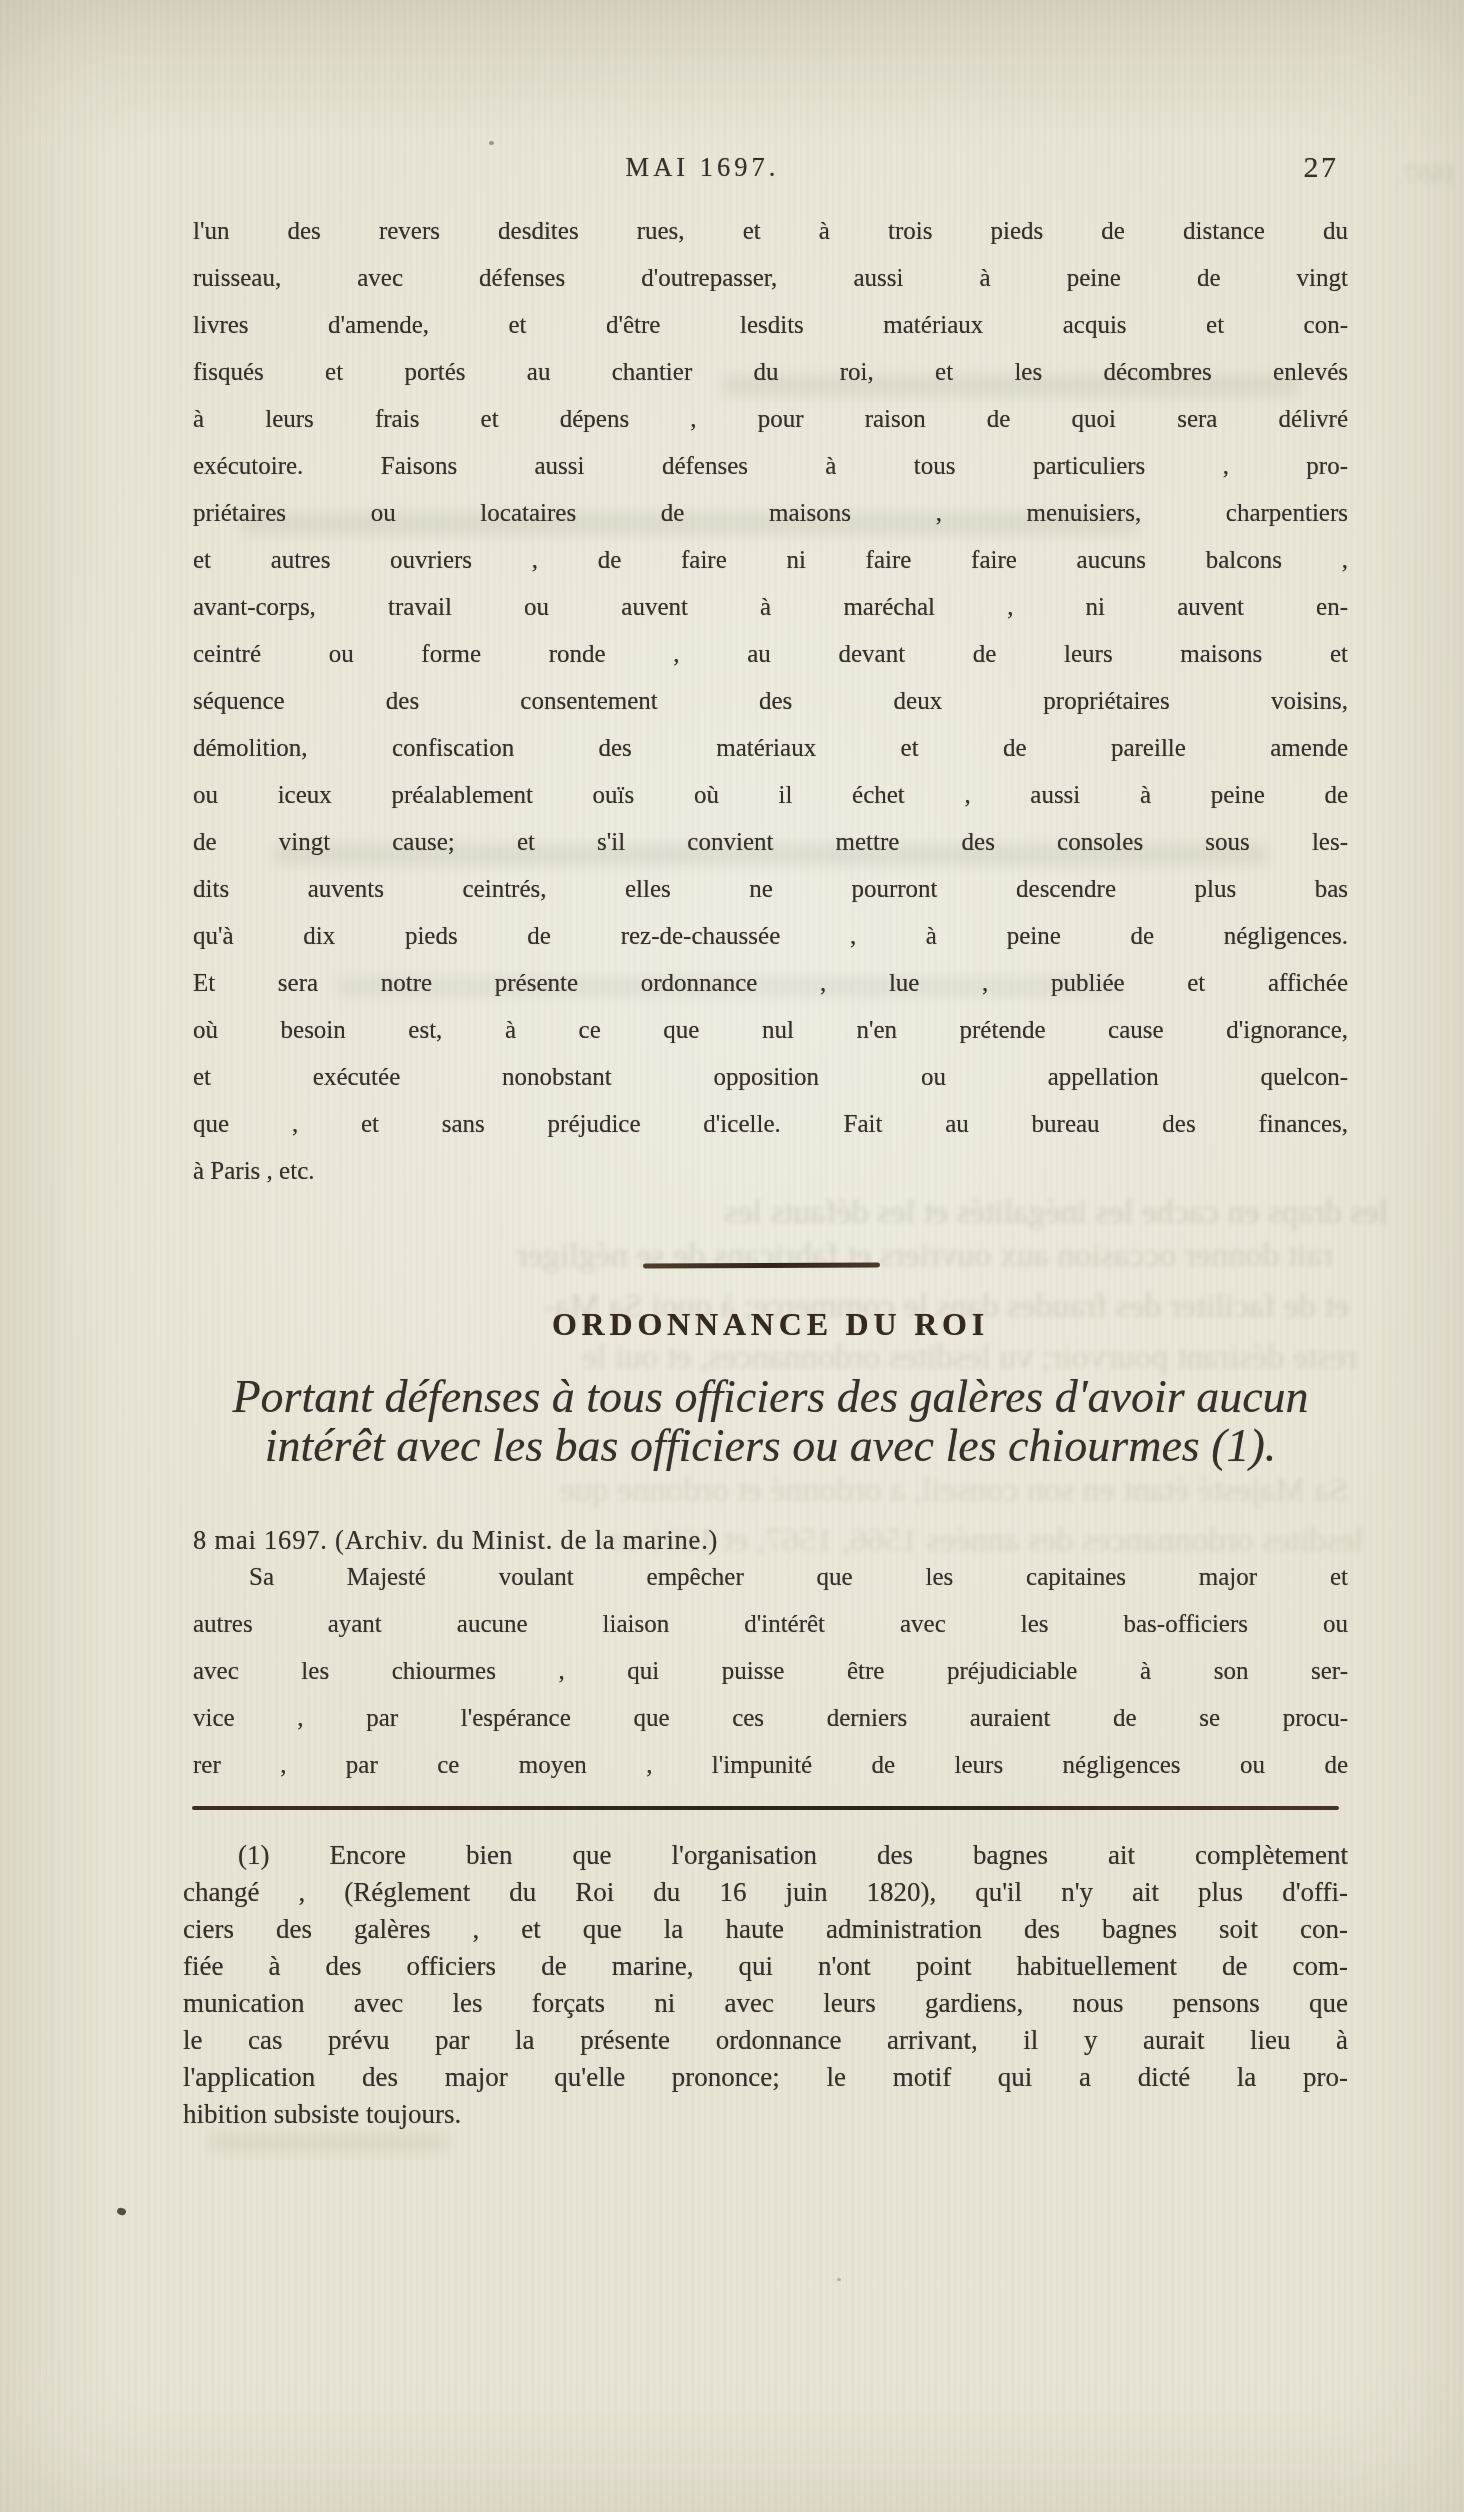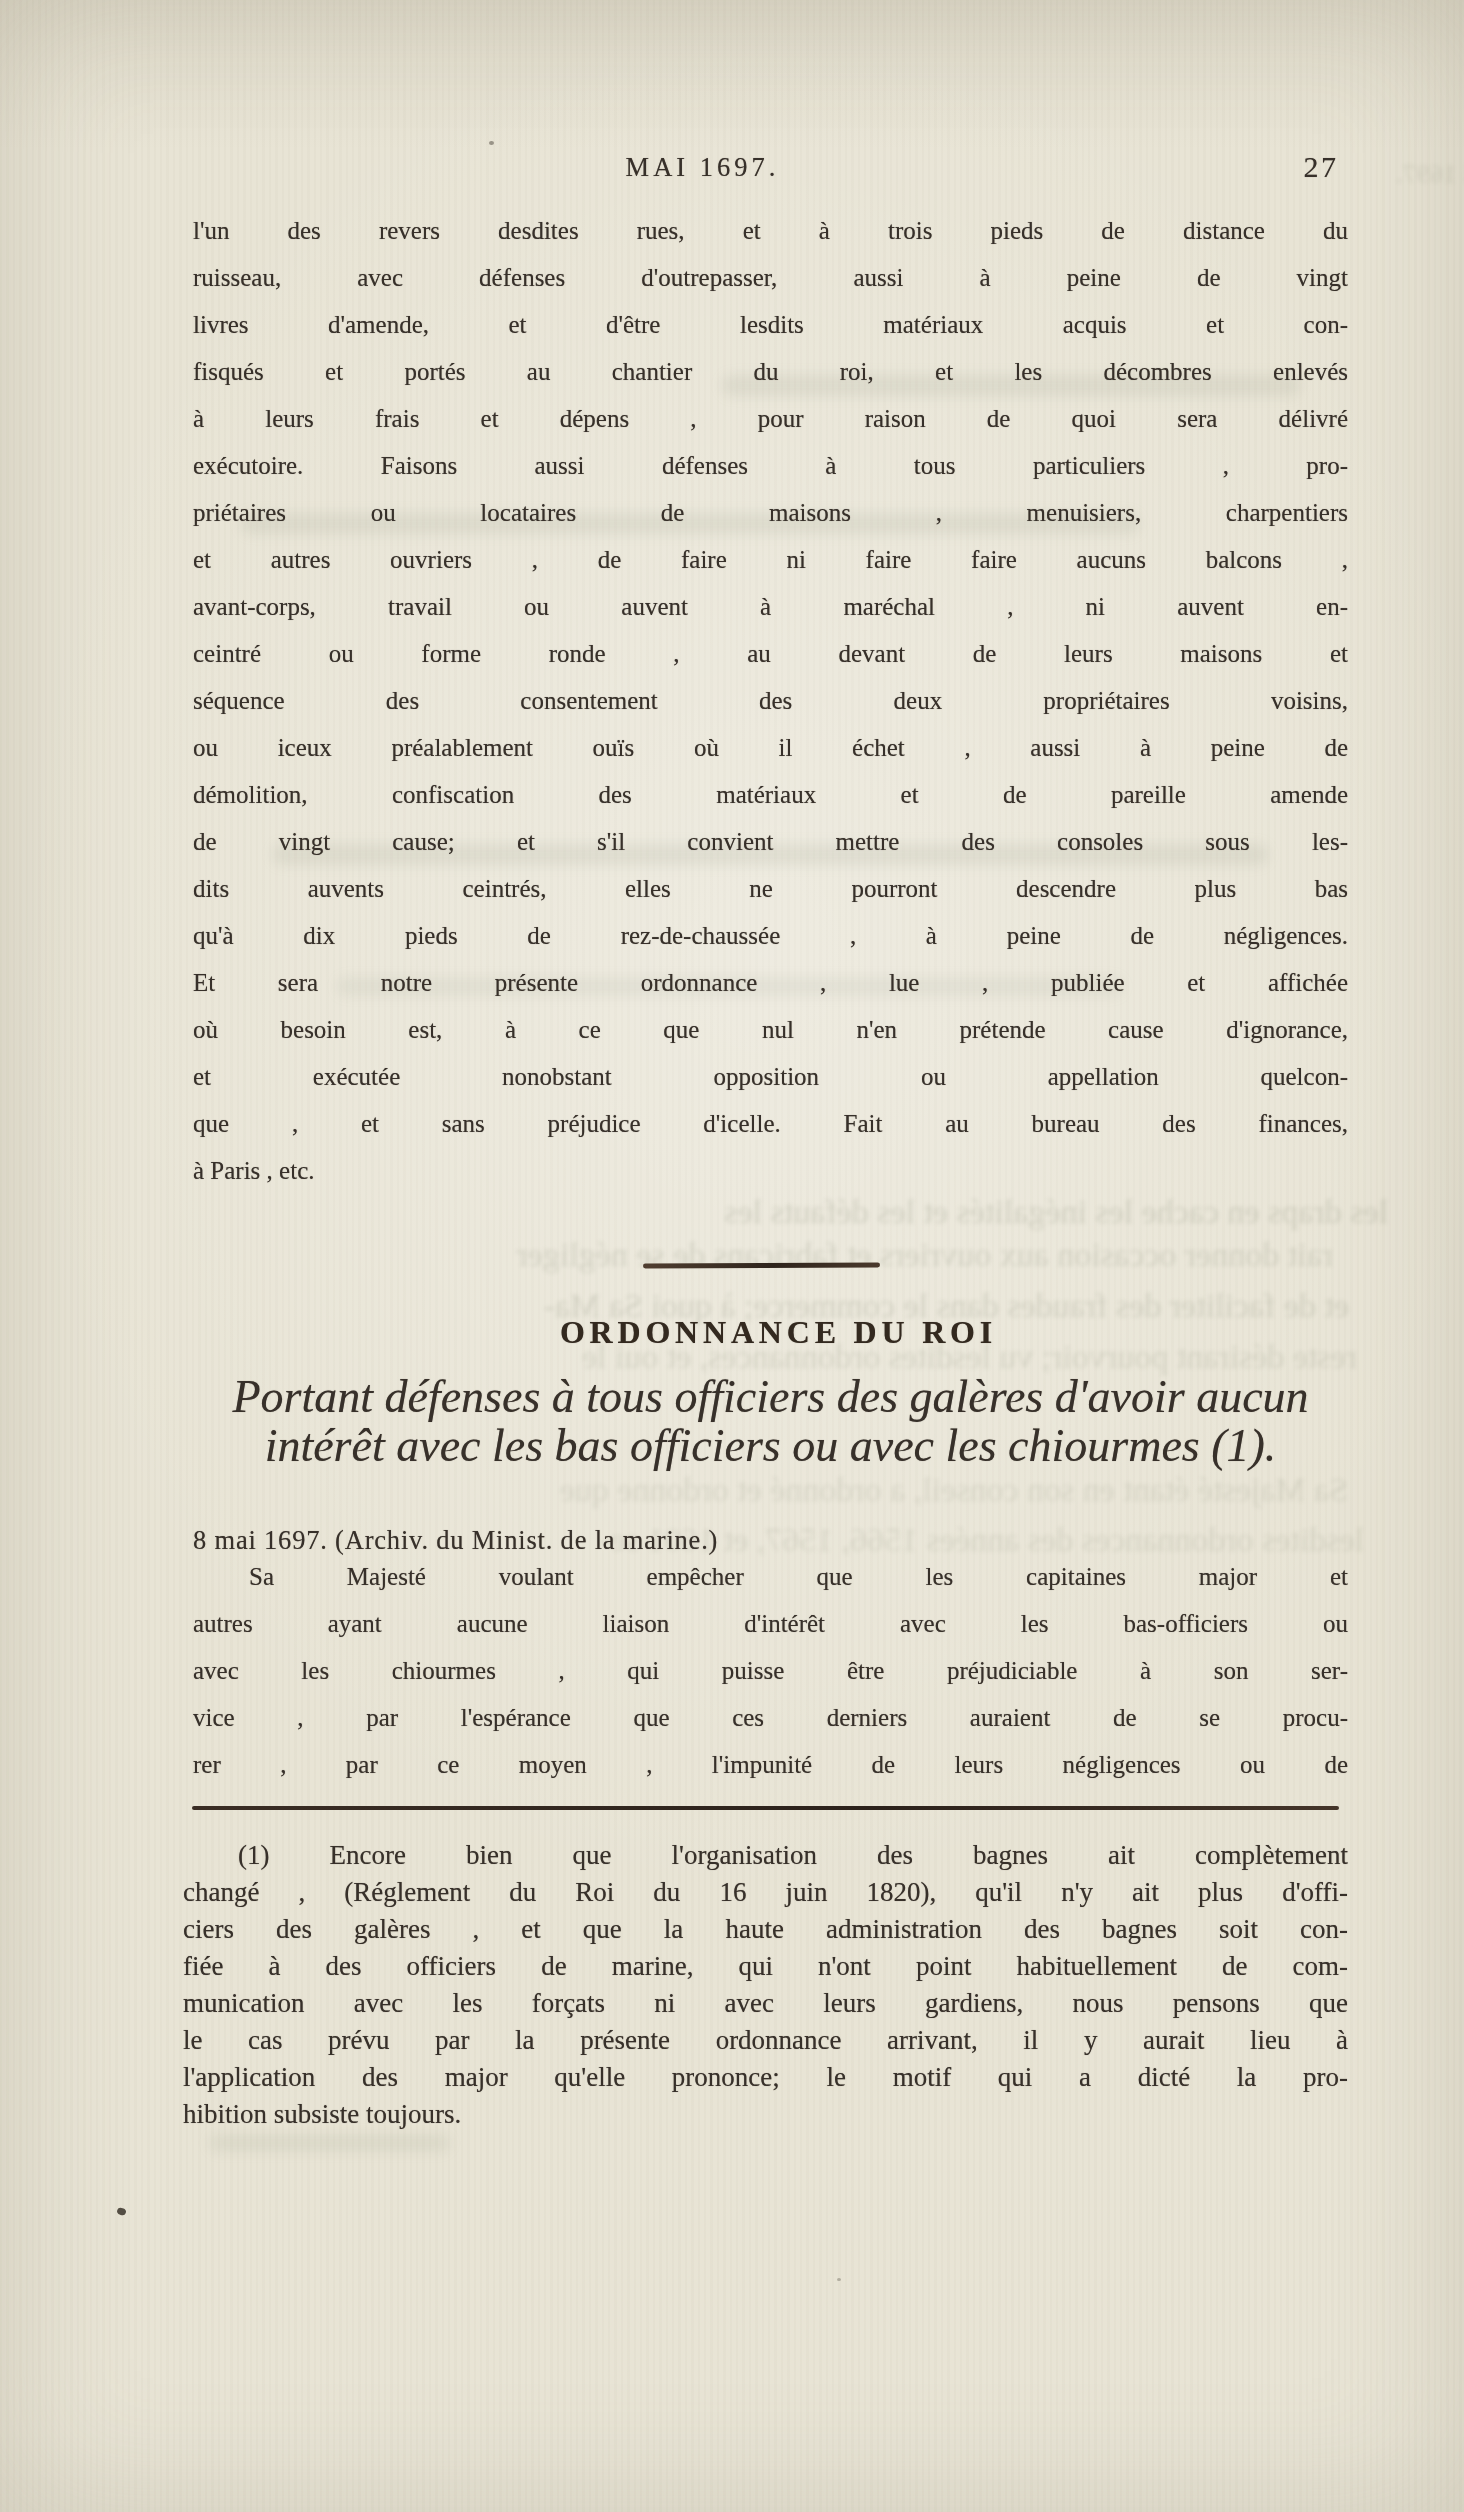--- a/index.html
+++ b/index.html
@@ -37,21 +37,21 @@
 
   
   .rule{position:absolute;background:#423328;border-radius:2.4px;}
   .short-rule{left:643px;top:1263px;width:237px;height:4.8px;transform:rotate(-.25deg);
     background:linear-gradient(90deg,#503e30,#2e241c 55%,#4a392c);}
   .footnote-rule{left:192px;top:1806px;width:1147px;height:4px;
     background:linear-gradient(90deg,#3a2d24,#2c221b 60%,#443529);}
 
   
   .ord-heading{
-    position:absolute;left:193px;top:1306px;width:1155px;margin:8px;
+    position:absolute;left:193px;top:1306px;width:1155px;margin:0;
     text-align:center;font-size:32px;font-weight:bold;letter-spacing:4.8px;
     color:#33291f;
   }
   .subtitle{
     position:absolute;left:193px;top:1372px;width:1155px;
     text-align:center;font-style:italic;font-size:46px;line-height:49px;
   }
   .dateline{
     position:absolute;left:193px;top:1525px;width:1155px;
     text-align:left;font-size:26.5px;letter-spacing:0.8px;
@@ -116,22 +116,22 @@
         <div class="line just">ruisseau, avec défenses d'outrepasser, aussi à peine de vingt</div>
         <div class="line just">livres d'amende, et d'être lesdits matériaux acquis et con-</div>
         <div class="line just">fisqués et portés au chantier du roi, et les décombres enlevés</div>
         <div class="line just">à leurs frais et dépens , pour raison de quoi sera délivré</div>
         <div class="line just">exécutoire. Faisons aussi défenses à tous particuliers , pro-</div>
         <div class="line just">priétaires ou locataires de maisons , menuisiers, charpentiers</div>
         <div class="line just">et autres ouvriers , de faire ni faire faire aucuns balcons ,</div>
         <div class="line just">avant-corps, travail ou auvent à maréchal , ni auvent en-</div>
         <div class="line just">ceintré ou forme ronde , au devant de leurs maisons et</div>
         <div class="line just">séquence des consentement des deux propriétaires voisins,</div>
+        <div class="line just">démolition, confiscation des matériaux et de pareille amende</div>
         <div class="line just">ou iceux préalablement ouïs où il échet , aussi à peine de</div>
-        <div class="line just">démolition, confiscation des matériaux et de pareille amende</div>
         <div class="line just">de vingt cause; et s'il convient mettre des consoles sous les-</div>
         <div class="line just">dits auvents ceintrés, elles ne pourront descendre plus bas</div>
         <div class="line just">qu'à dix pieds de rez-de-chaussée , à peine de négligences.</div>
         <div class="line just">Et sera notre présente ordonnance , lue , publiée et affichée</div>
         <div class="line just">où besoin est, à ce que nul n'en prétende cause d'ignorance,</div>
         <div class="line just">et exécutée nonobstant opposition ou appellation quelcon-</div>
         <div class="line just">que , et sans préjudice d'icelle. Fait au bureau des finances,</div>
       </div>
     <div class="line">à Paris , etc.</div>
   </section>

